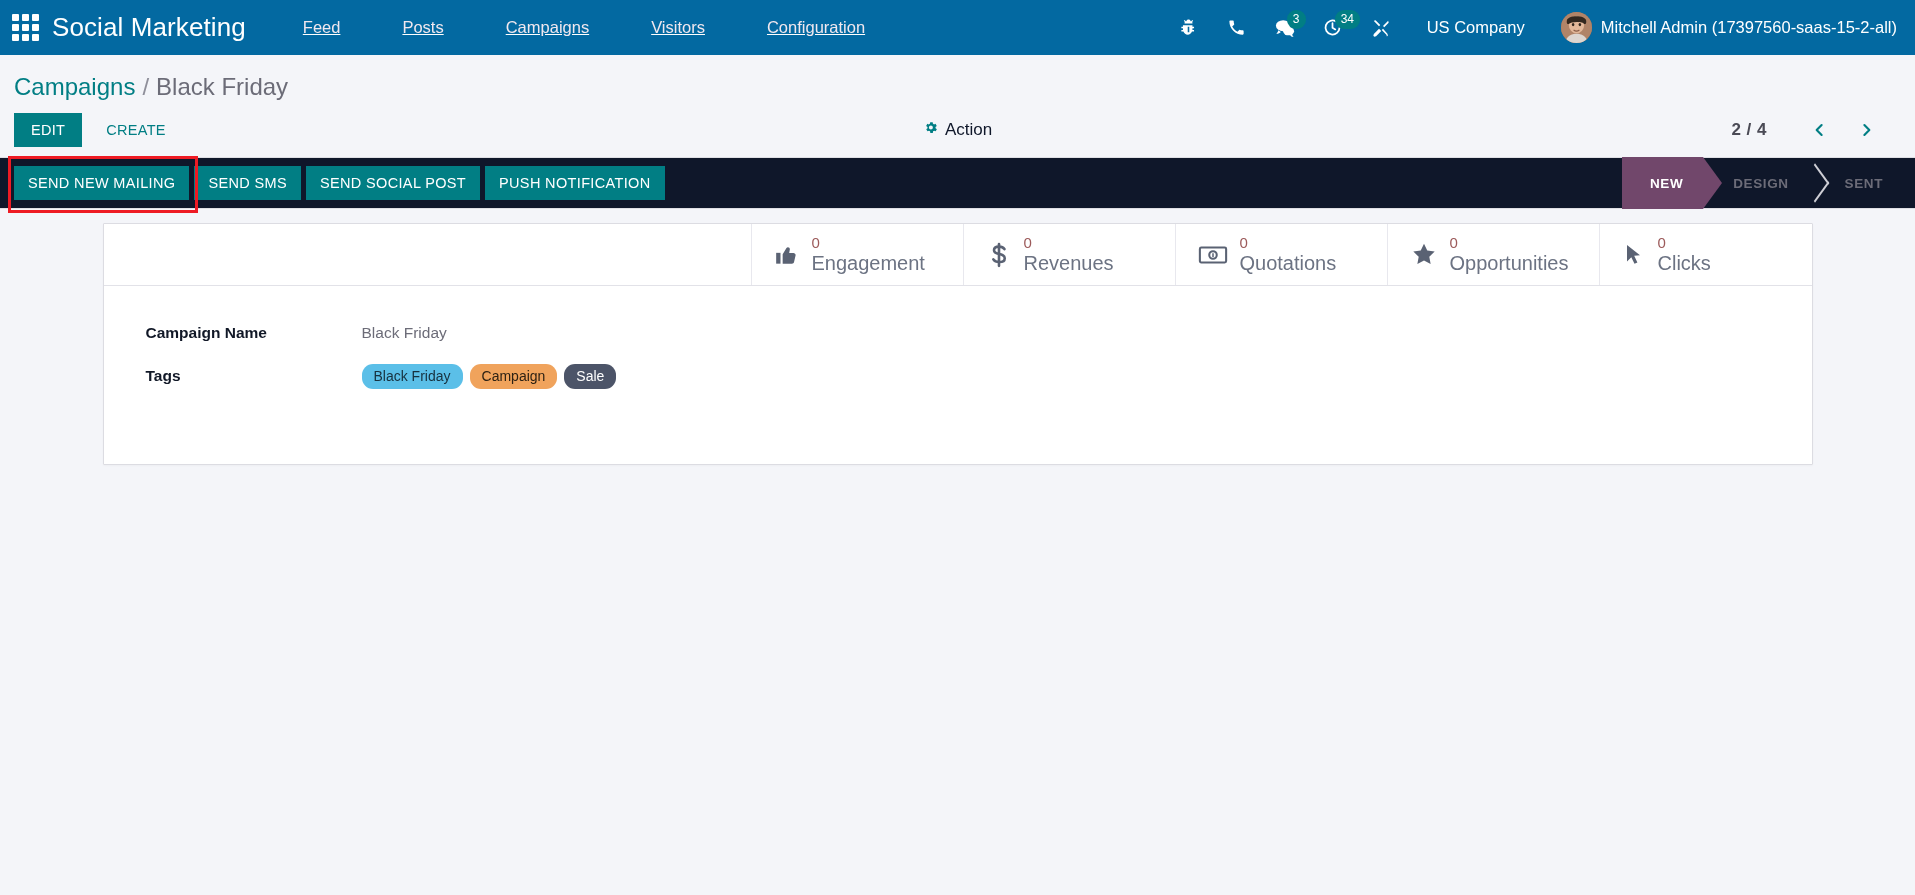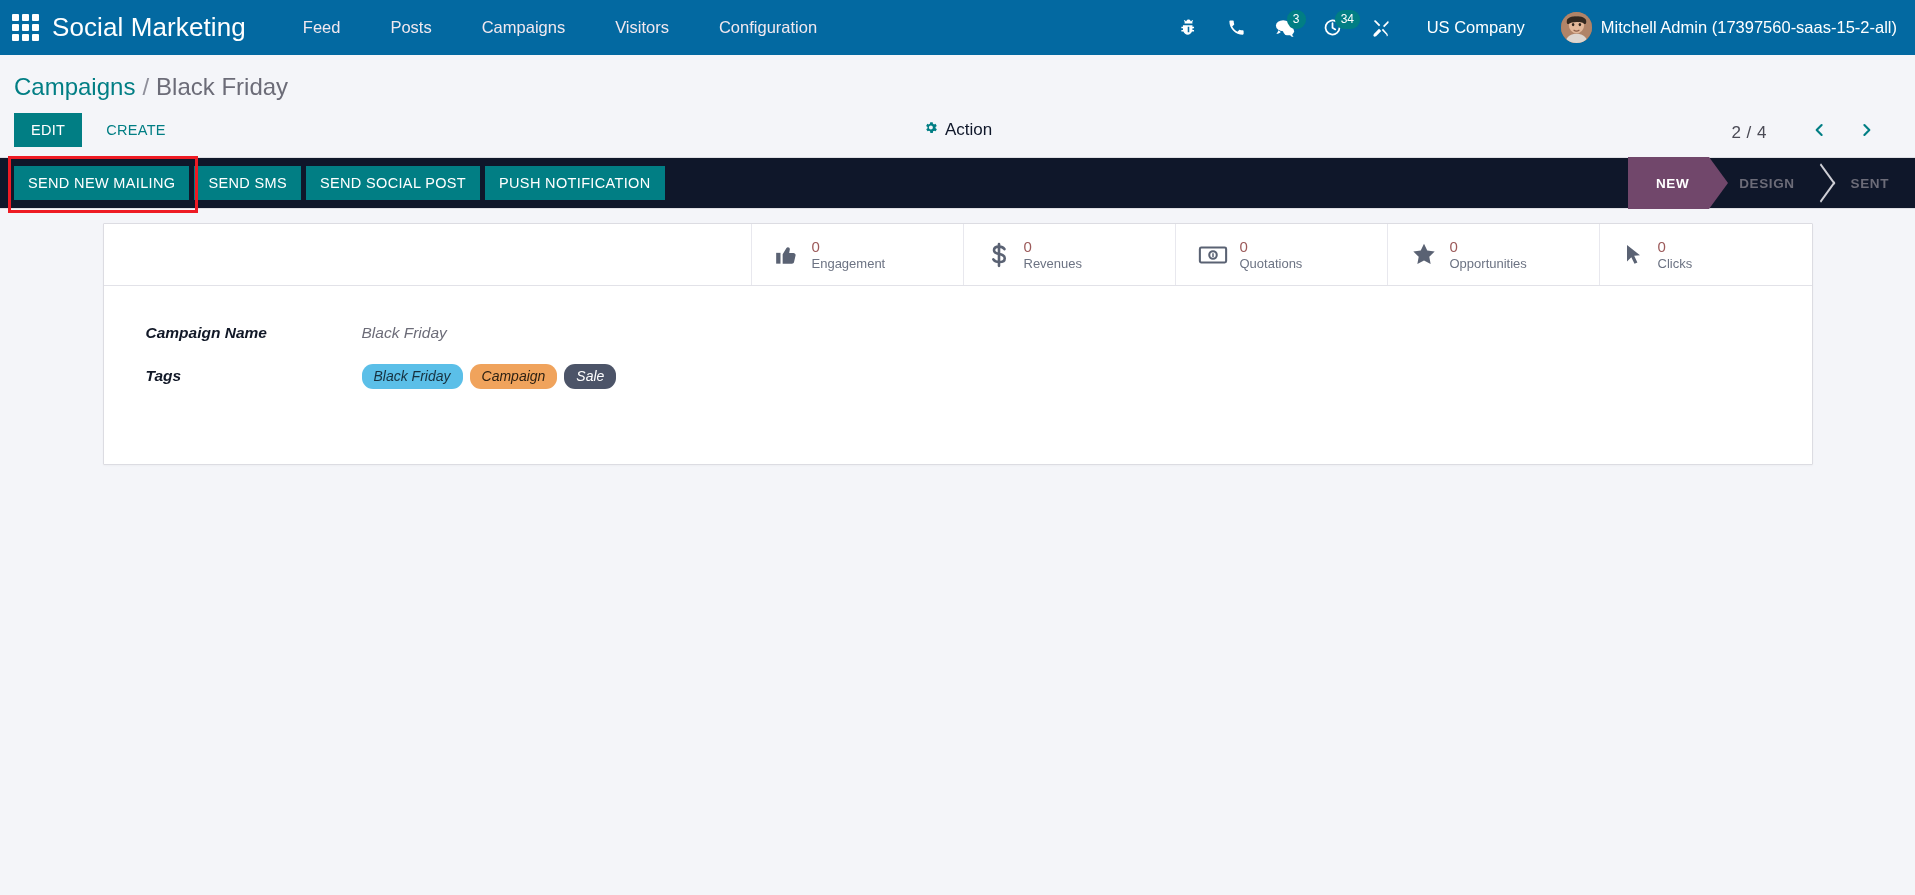--- a/index.html
+++ b/index.html
@@ -34,21 +34,21 @@
   .apps-grid i { background: #ffffff; display: block; width: 7px; height: 7px; border-radius: 1px; }
   .brand {
     font-size: 26px;
     font-weight: 400;
     letter-spacing: .1px;
     color: #ffffff;
     margin-right: 34px;
     white-space: nowrap;
     cursor: pointer;
   }
-  .nav-menu { display: flex; align-items: center; gap: 4px; }
+  .nav-menu { display: flex; align-items: center; gap: 16px; text-decoration: underline; }
   .nav-menu a {
     color: #f1e8ef;
     font-size: 16.5px;
     text-decoration: none;
     padding: 8px 23px;
     white-space: nowrap;
     cursor: pointer;
   }
   .nav-spacer { flex: 1; }
   .nav-right { display: flex; align-items: center; gap: 0; }
@@ -136,22 +136,23 @@
   .action-btn {
     position: absolute;
     left: 50%; transform: translateX(-50%);
     display: flex; align-items: center; gap: 7px;
     color: #0f172a;
     font-size: 17px;
     cursor: pointer;
   }
   .pager {
     margin-left: auto;
-    display: flex; align-items: flex-end; gap: 2px;
+    display: flex; align-items: center; gap: 2px;
     padding-right: 12px;
+    font-weight: bold;
   }
   .pager-count { color: #4a4a55; font-size: 17px; margin-right: 28px; letter-spacing: .5px; }
   .pager-arrow {
     color: #017e84;
     padding: 2px 14px;
     cursor: pointer;
     display: flex; align-items: center;
   }
 
   
@@ -181,20 +182,21 @@
     border: 3px solid #ee1b24;
     left: 8px; top: -2px;
     width: 190px; height: 57px;
     pointer-events: none;
     z-index: 5;
   }
   .statusbar {
     margin-left: auto;
     display: flex; align-items: stretch;
     height: 52px;
+    padding-right: 6px;
     justify-content: flex-end;
   }
   .status-step {
     position: relative;
     display: flex; align-items: center; justify-content: center;
     font-size: 13.5px;
     font-weight: bold;
     letter-spacing: .6px;
     color: #6c6c78;
     padding: 0 26px 0 30px;
@@ -254,24 +256,24 @@
     display: flex; align-items: center;
     gap: 12px;
     padding-left: 22px;
     border-right: 1px solid #e8e8ee;
     cursor: pointer;
   }
   .stat-btn:last-child { border-right: none; }
   .stat-icon { color: #5a6273; display: flex; align-items: center; }
   .stat-text { display: flex; flex-direction: column; line-height: 1.18; }
   .stat-value { font-size: 15px; color: #9c5a5a; }
-  .stat-label { font-size: 13px; color: #6c7383; white-space: nowrap; }
+  .stat-label { font-size: 20px; color: #6c7383; white-space: nowrap; }
 
   .form-body { padding: 34px 0 58px 42px; }
-  .field-row { display: flex; align-items: center; margin-bottom: 17px; height: 26px; font-style: italic; }
+  .field-row { display: flex; align-items: center; margin-bottom: 17px; height: 26px; }
   .field-label {
     width: 216px;
     font-size: 15.5px;
     font-weight: bold;
     color: #111827;
     flex: none;
   }
   .field-value { font-size: 15.5px; color: #6c6c78; }
   .field-value.link { color: #017e84; cursor: pointer; }
   .tags { display: flex; align-items: center; gap: 7px; }

